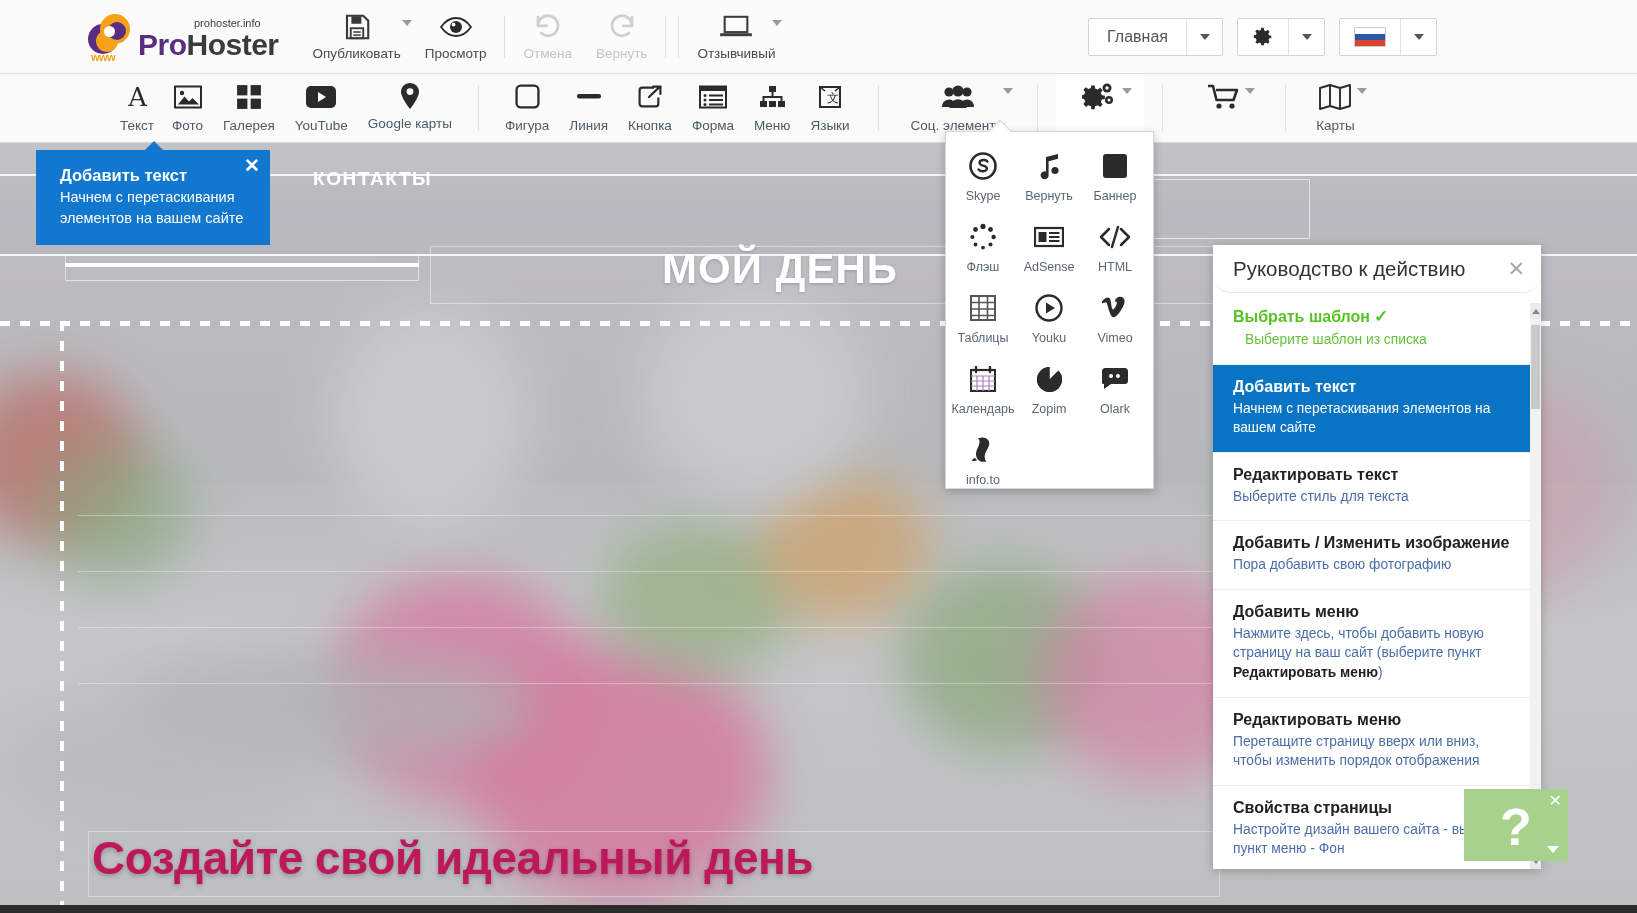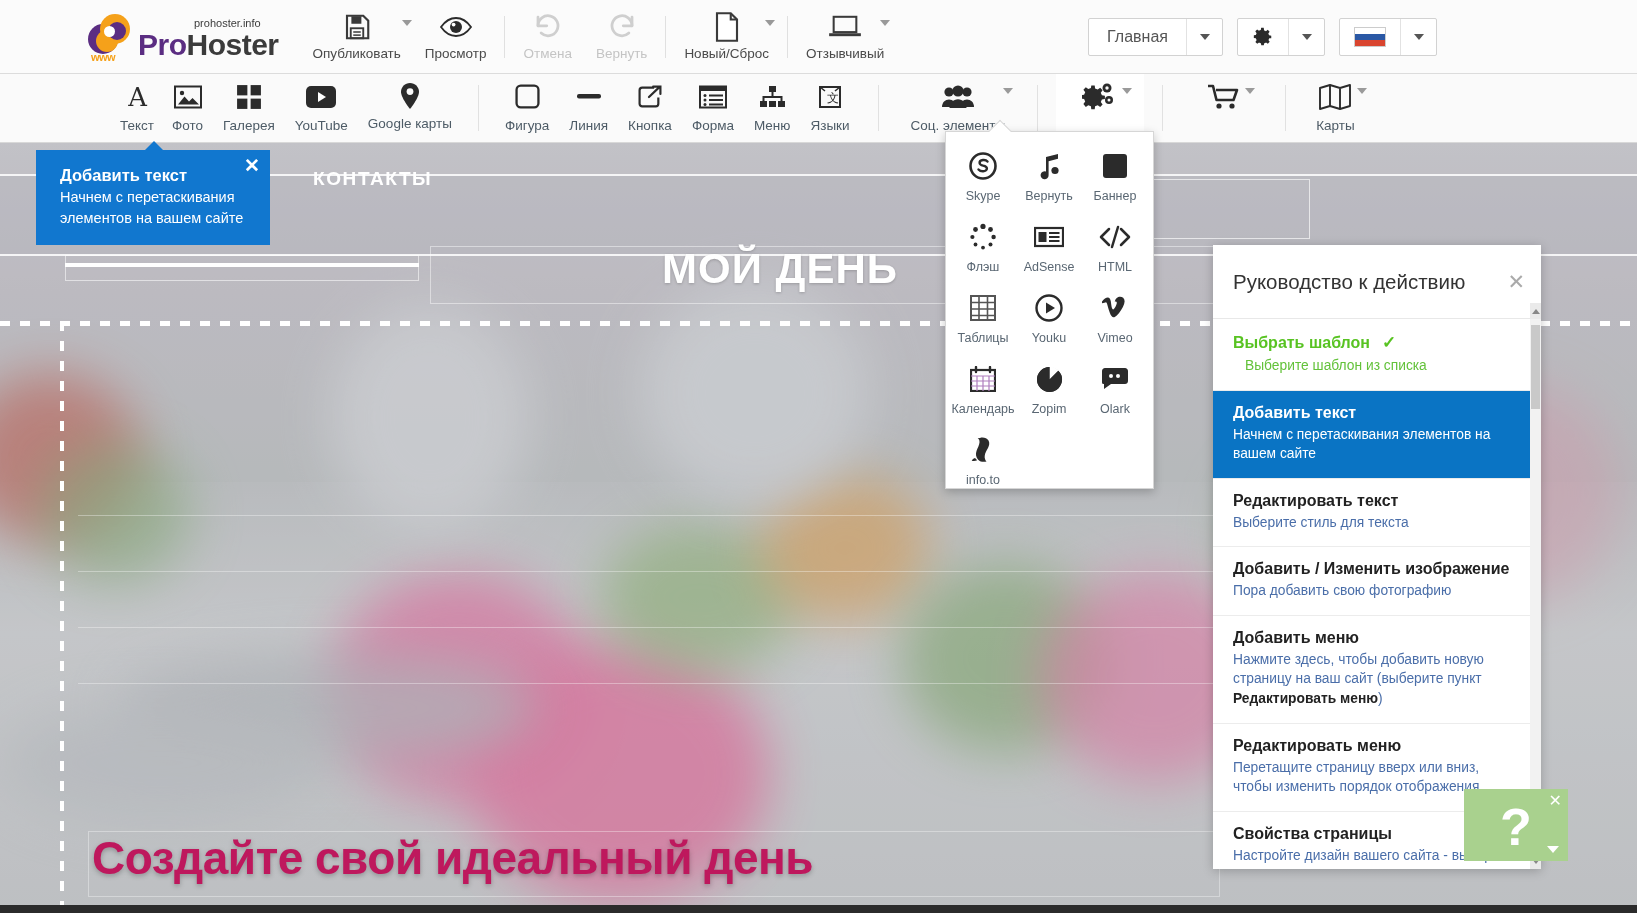--- a/index.html
+++ b/index.html
@@ -182,30 +182,31 @@
     position: absolute; right: 10px; top: 6px; font-size: 19px; font-weight: bold;
     color: #fff; cursor: pointer; line-height: 1;
   }
 
   
   .guide {
     position: absolute; left: 1213px; top: 245px; width: 328px; height: 624px;
     background: #fff; box-shadow: 0 2px 10px rgba(0,0,0,.22); z-index: 65; overflow: hidden;
   }
   .guide-head {
-    height: 74px; display: flex; align-items: center; padding: 0 16px 0 20px;
+    height: 48px; display: flex; align-items: center; padding: 0 16px 0 20px;
     border-bottom: 1px solid #e8e8e8;
+    border-radius: 18px;
   }
   .guide-head .ttl { font-size: 20.5px; color: #333; }
   .guide-head .x { margin-left: auto; font-size: 21px; color: #aaa; cursor: pointer; line-height: 1; }
   .guide-list { position: relative; }
   .g-item { padding: 13px 20px 14px; border-bottom: 1px solid #ececec; cursor: pointer; }
   .g-item .t { font-size: 16px; font-weight: bold; color: #222; margin-bottom: 3px; }
   .g-item .d { font-size: 13.8px; color: #4a6ea9; line-height: 1.42; }
-  .g-item.done .t { color: #58c322; display: flex; align-items: center; gap: 12px; }
+  .g-item.done .t { color: #58c322; display: flex; align-items: center; gap: 4px; }
   .g-item.done .d { color: #63c23a; margin-left: 12px; }
   .g-item.done .check { color: #58c322; font-size: 17px; font-weight: bold; }
   .g-item.active { background: #0a74c4; }
   .g-item.active .t, .g-item.active .d { color: #fff; }
   .g-item .d b { font-weight: bold; color: #222; }
   .guide-scroll {
     position: absolute; right: 0; top: 58px; width: 11px; bottom: 0; background: #f2f2f2;
   }
   .guide-scroll .thumb { position:absolute; left:1px; top:22px; width:9px; height:84px; background:#c9c9c9; }
   .guide-scroll .up, .guide-scroll .dn {
@@ -299,30 +300,20 @@
           <svg width="30" height="30" viewBox="0 0 24 24">
               <path d="M20 11a8 8 0 1 0-2.5 5.8" fill="none" stroke="#cfcfcf" stroke-width="2.2" stroke-linecap="round"></path>
               <path d="M20 4v7h-7" fill="none" stroke="#cfcfcf" stroke-width="2.2" stroke-linecap="round" stroke-linejoin="round"></path>
             </svg>
         </span>
         <span class="lb">Вернуть</span>
       </div>
 
       <div class="tb-sep"></div>
 
-      <div class="tb-btn" style="min-width:96px;">
-        <span class="ic">
-          <svg width="26" height="30" viewBox="0 0 20 24">
-              <path d="M2 1h11l5 5v17H2z" fill="#fff" stroke="#3a3a3a" stroke-width="1.7"></path>
-              <path d="M13 1v5h5" fill="none" stroke="#3a3a3a" stroke-width="1.7"></path>
-            </svg>
-        </span>
-        <span class="tb-caret" style="right:6px;"></span>
-        <span class="lb">Новый/Сброс</span>
-      </div>
 
       <div class="tb-sep"></div>
 
       <div class="tb-btn" style="min-width:96px;">
         <span class="ic">
           <svg width="34" height="26" viewBox="0 0 30 22">
               <rect x="5" y="2" width="20" height="13.5" fill="none" stroke="#3a3a3a" stroke-width="1.8"></rect>
               <rect x="1" y="16.5" width="28" height="2.6" fill="#3a3a3a"></rect>
             </svg>
         </span>

